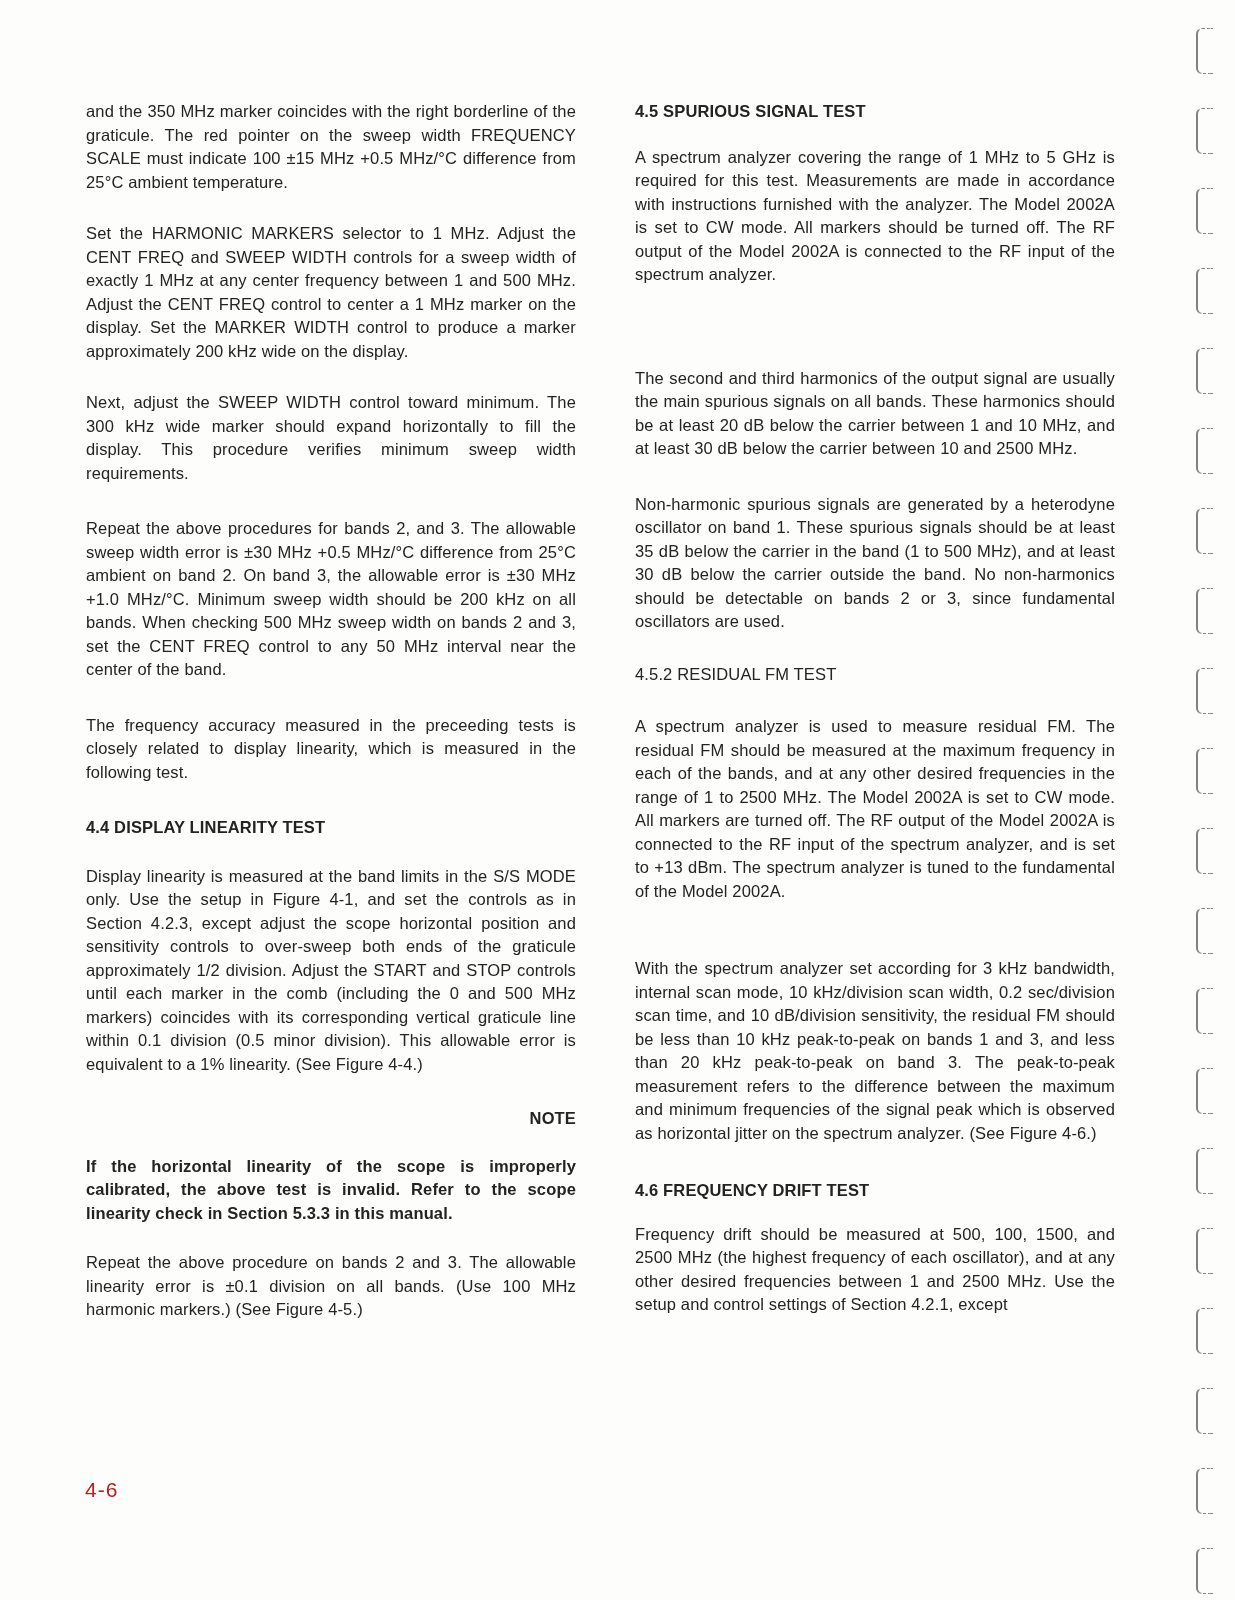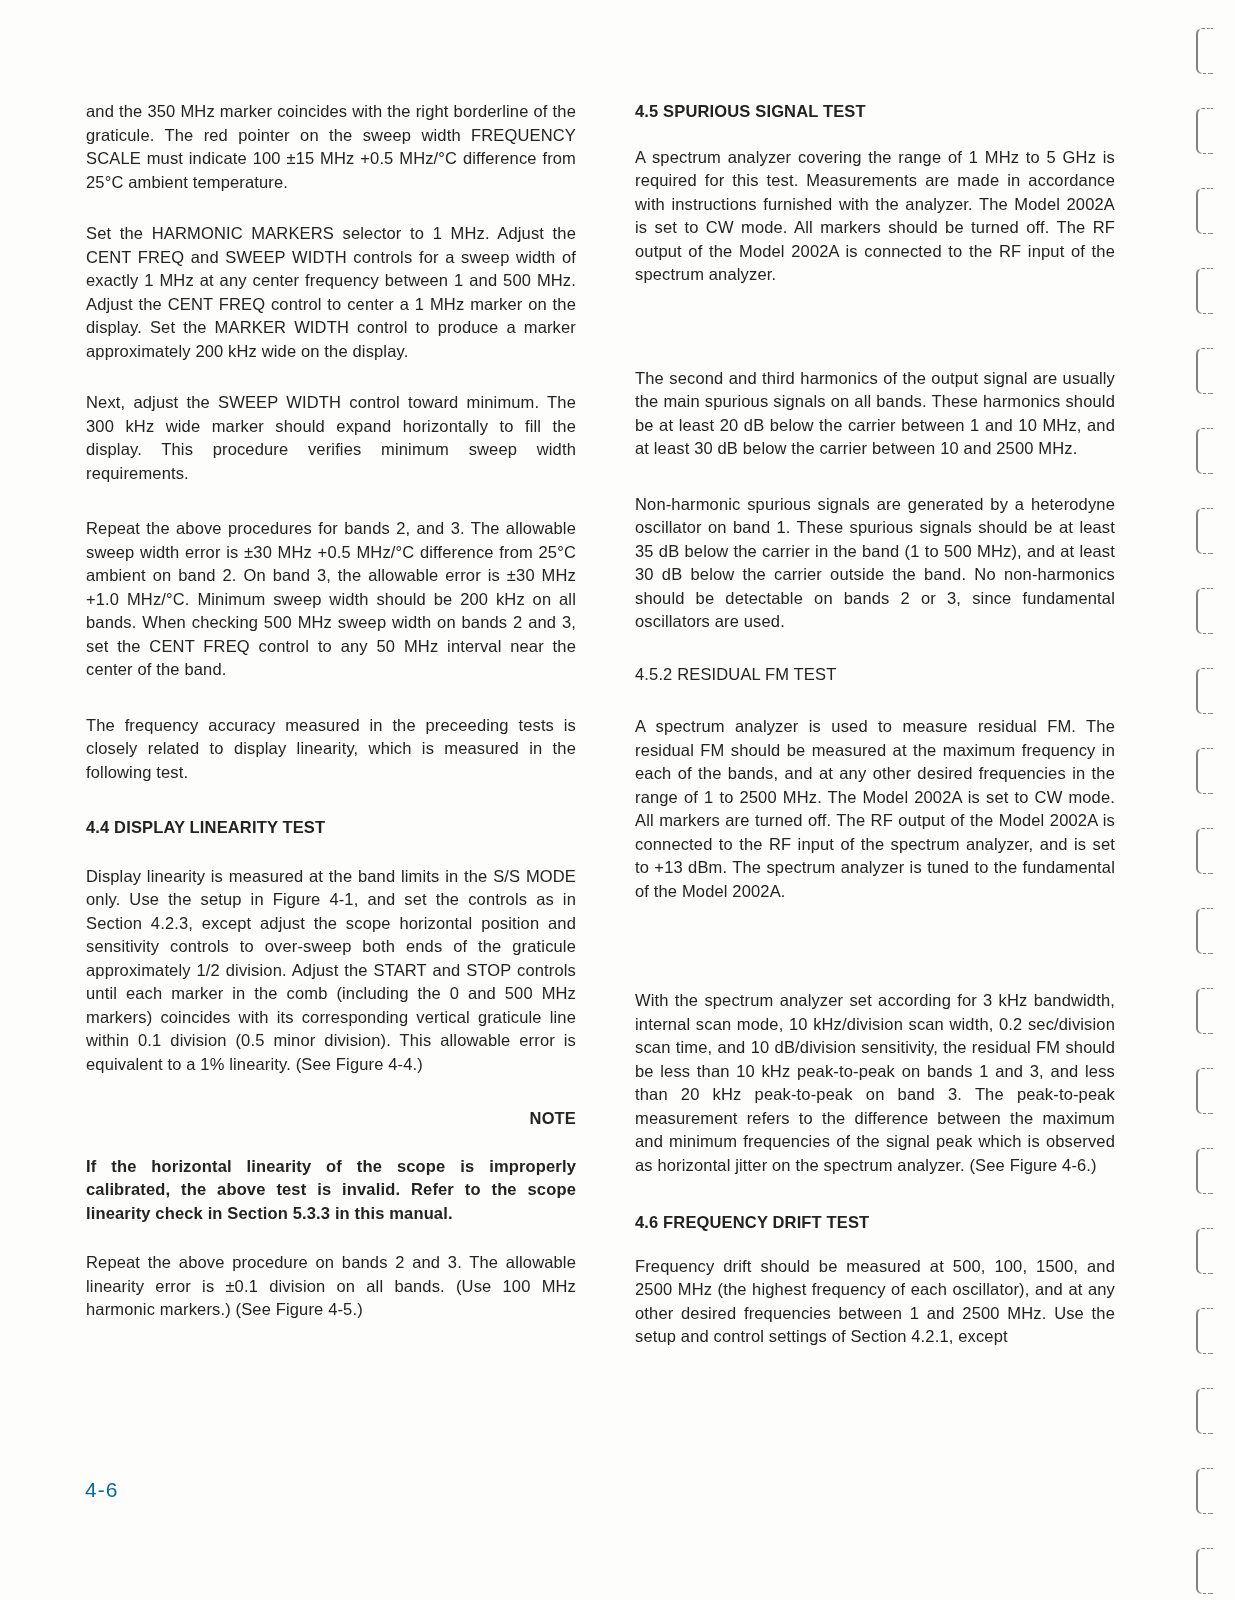--- a/index.html
+++ b/index.html
@@ -22,24 +22,24 @@
   }
   .para{text-align:justify;}
   .hd{font-weight:bold;}
   .hd-reg{font-weight:normal;}
   .note-hd{font-weight:bold;text-align:right;}
   .bold{font-weight:bold;}
   
   .g20{margin-top:20px}.g22{margin-top:22px}.g23{margin-top:29px}.g24{margin-top:24px}
   .g25{margin-top:25px}.g26{margin-top:26px}.g27{margin-top:32px}.g28{margin-top:28px}
   .g29{margin-top:29px}.g31{margin-top:31px}.g34{margin-top:34px}.g52{margin-top:80px}
-  .g54{margin-top:86px}
+  .g54{margin-top:54px}
   .footer{
     position:absolute;left:85px;top:1478px;
-    font-size:21px;letter-spacing:1px;color:#0369a1;
+    font-size:21px;letter-spacing:1px;color:#b91c1c;
   }
   
   .comb{position:absolute;top:0;left:0;width:1235px;height:1600px;pointer-events:none;}
   .bracket{
     position:absolute;left:1196px;width:15px;height:44px;
     border-left:2px solid rgba(80,80,80,0.72);
     border-top:1px dashed rgba(115,115,115,0.85);
     border-bottom:1px dashed rgba(115,115,115,0.85);
     border-radius:6px 0 0 6px;
   }

